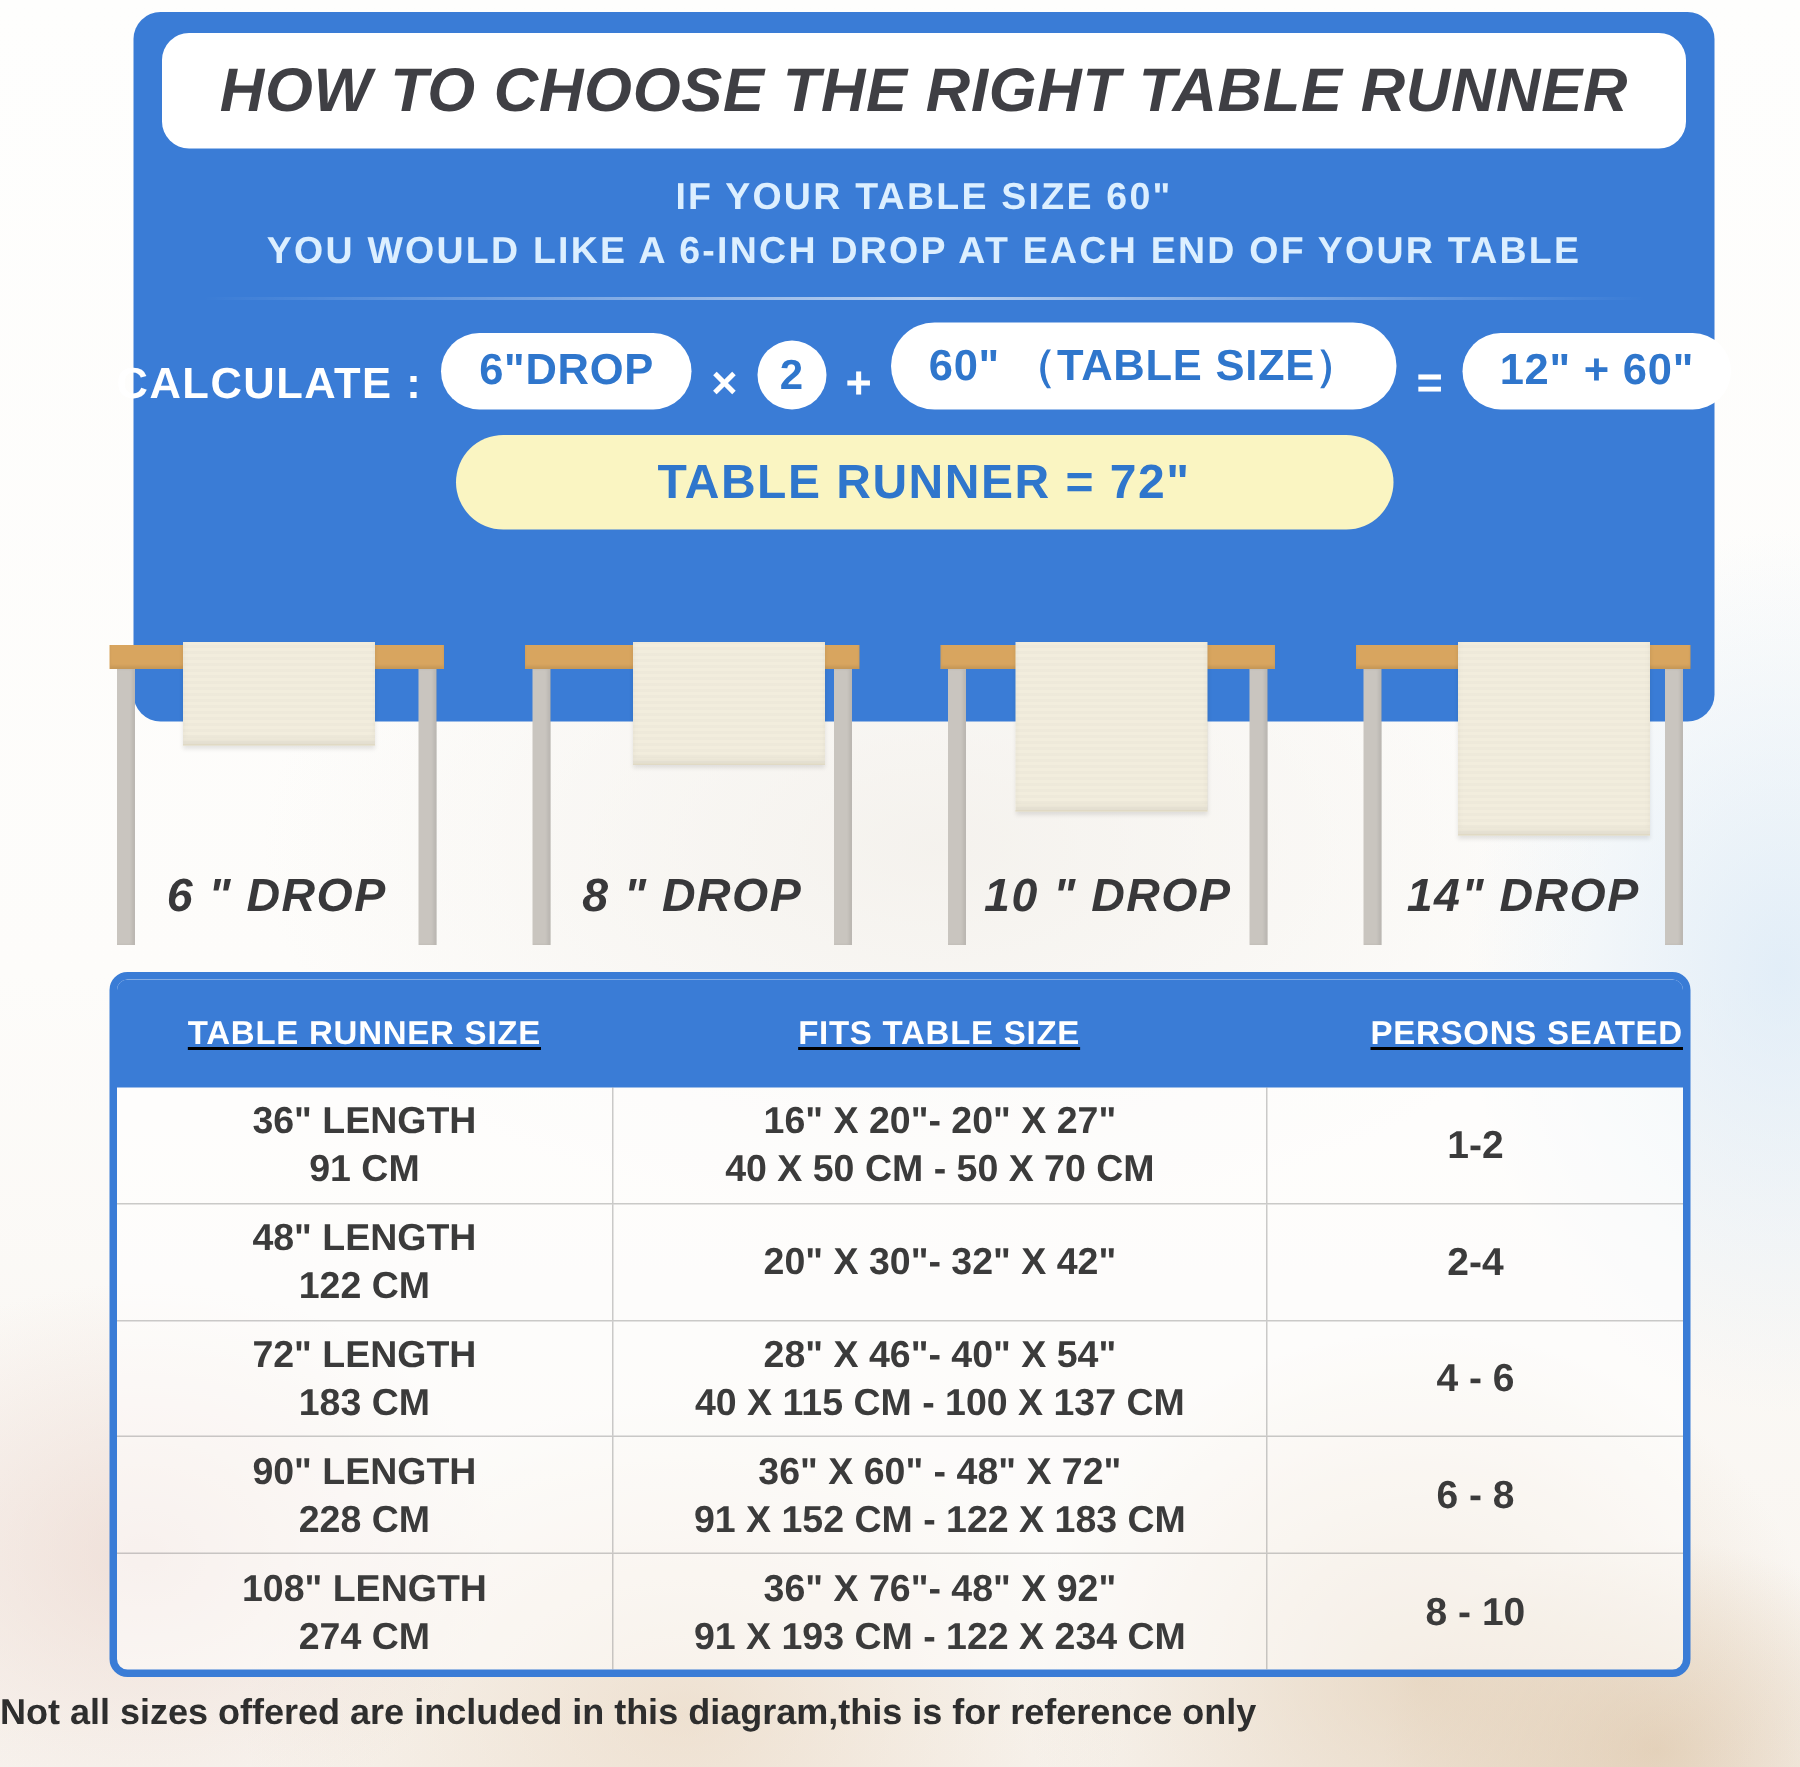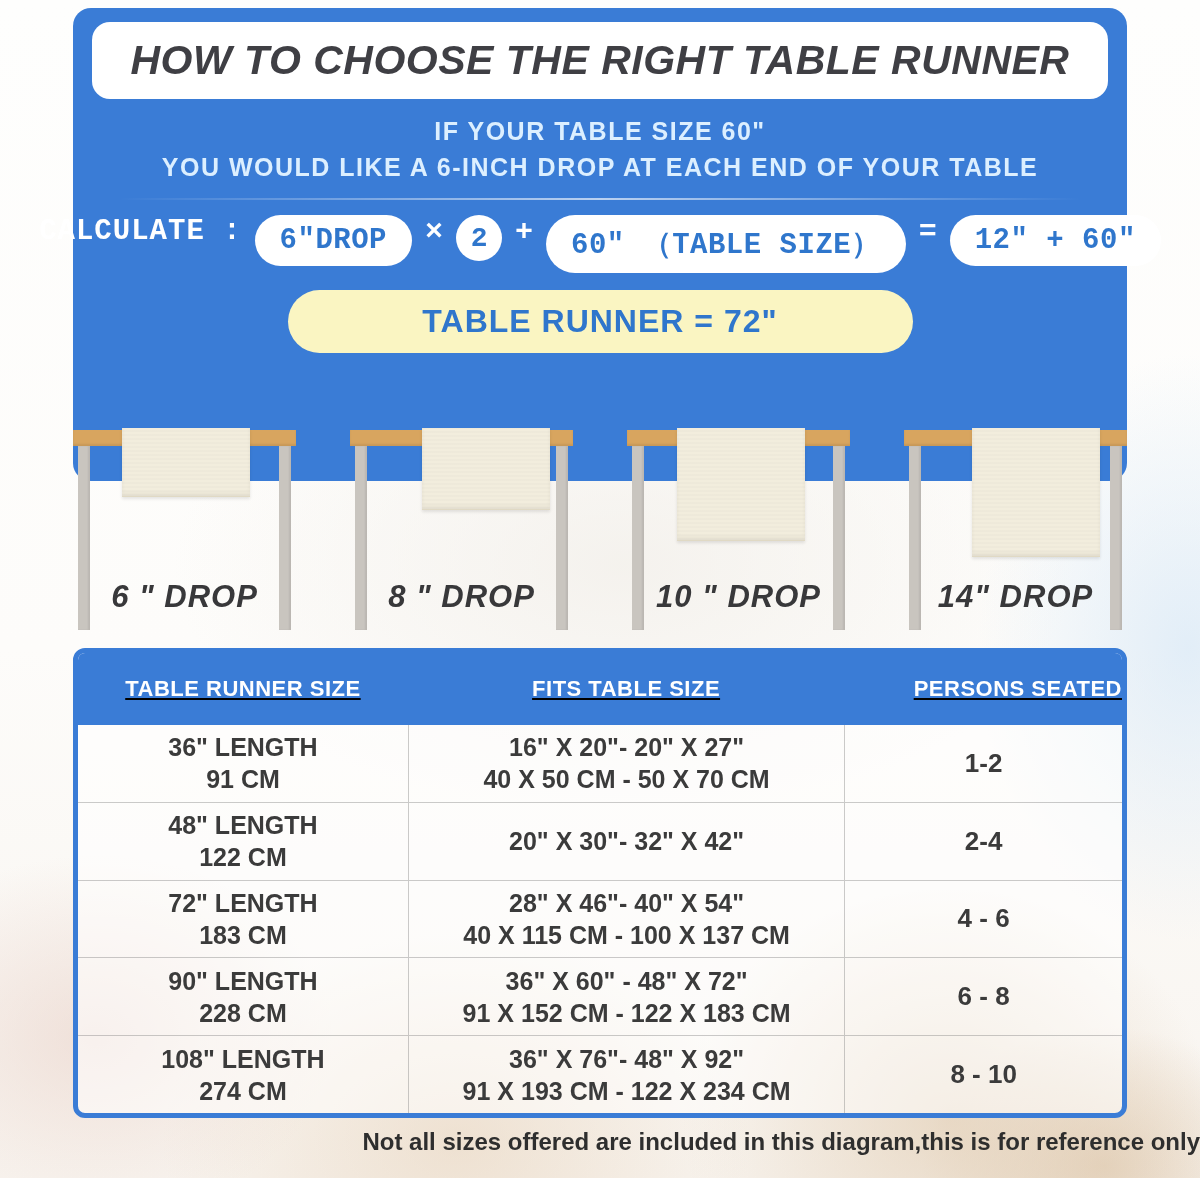--- a/index.html
+++ b/index.html
@@ -18,21 +18,21 @@
       radial-gradient(420px 300px at 38% 97%, rgba(228,205,178,.50), transparent 70%),
       radial-gradient(380px 330px at 79% 95%, rgba(222,199,170,.60), transparent 70%),
       radial-gradient(260px 200px at 92% 99%, rgba(214,186,152,.55), transparent 70%),
       radial-gradient(300px 420px at 99% 55%, rgba(208,228,246,.60), transparent 70%),
       radial-gradient(600px 340px at 52% 48%, rgba(243,240,235,.85), transparent 75%),
       linear-gradient(#fefefd 0%, #fdfcfa 55%, #f8f4ef 100%);
   }
 
   
   .top-panel {
-    position:absolute; left:73px; top:8px; width:1054px; height:473px;
+    position:absolute; left:89px; top:8px; width:1054px; height:473px;
     background:var(--blue,#3a7cd6);
     border-radius:18px;
   }
   .title-banner {
     margin:14px 19px 0; height:77px;
     background:#ffffff; border-radius:18px;
     display:flex; align-items:center; justify-content:center;
   }
   .title-banner h1 {
     font-size:41px; font-weight:bold; font-style:italic;
@@ -40,21 +40,21 @@
   }
   .sub { text-align:center; color:var(--sub,#dcefff); font-weight:bold; letter-spacing:1.5px; font-size:25px; }
   .sub1 { margin-top:18px; }
   .sub2 { margin-top:7px; }
   .hr-glow {
     margin:16px 26px 0; height:2px;
     background:linear-gradient(90deg, transparent 2%, rgba(255,255,255,.65) 50%, transparent 98%);
   }
   .calc-row {
     margin-top:15px; padding:0 16px;
-    display:flex; align-items:flex-start; justify-content:center; gap:13px;font-family:Liberation Mono, monospace;
+    display:flex; align-items:flex-end; justify-content:center; gap:13px;
   }
   .calc-label { color:#ffffff; font-size:29px; font-weight:bold; letter-spacing:1px; white-space:nowrap; }
   .pill {
     background:#ffffff; color:var(--pill-blue,#2f76cc);
     font-size:29px; font-weight:bold; letter-spacing:.5px;
     padding:9px 25px; border-radius:29px; white-space:nowrap;
   }
   .op { color:#ffffff; font-size:30px; font-weight:bold; }
   .circle {
     width:46px; height:46px; border-radius:50%;
@@ -125,21 +125,21 @@
   .td {
     display:flex; flex-direction:column; align-items:center; justify-content:center;
     color:#3b3b3b; font-weight:bold; font-size:25px; line-height:1.28;
     text-align:center;
   }
   .td + .td { border-left:1px solid rgba(125,125,125,.40); }
   .td .persons { font-size:26px; }
 
   .footnote {
     position:absolute; top:1128px; left:0; width:100%;
-    text-align:right; font-size:24px; font-weight:bold; color:#2e2e2e;
+    text-align:left; font-size:24px; font-weight:bold; color:#2e2e2e;
   }
 </style>
 </head>
 <body>
 
 <div class="bg"></div>
 
 <header class="top-panel">
   <div class="title-banner">
     <h1>HOW TO CHOOSE THE RIGHT TABLE RUNNER</h1>

